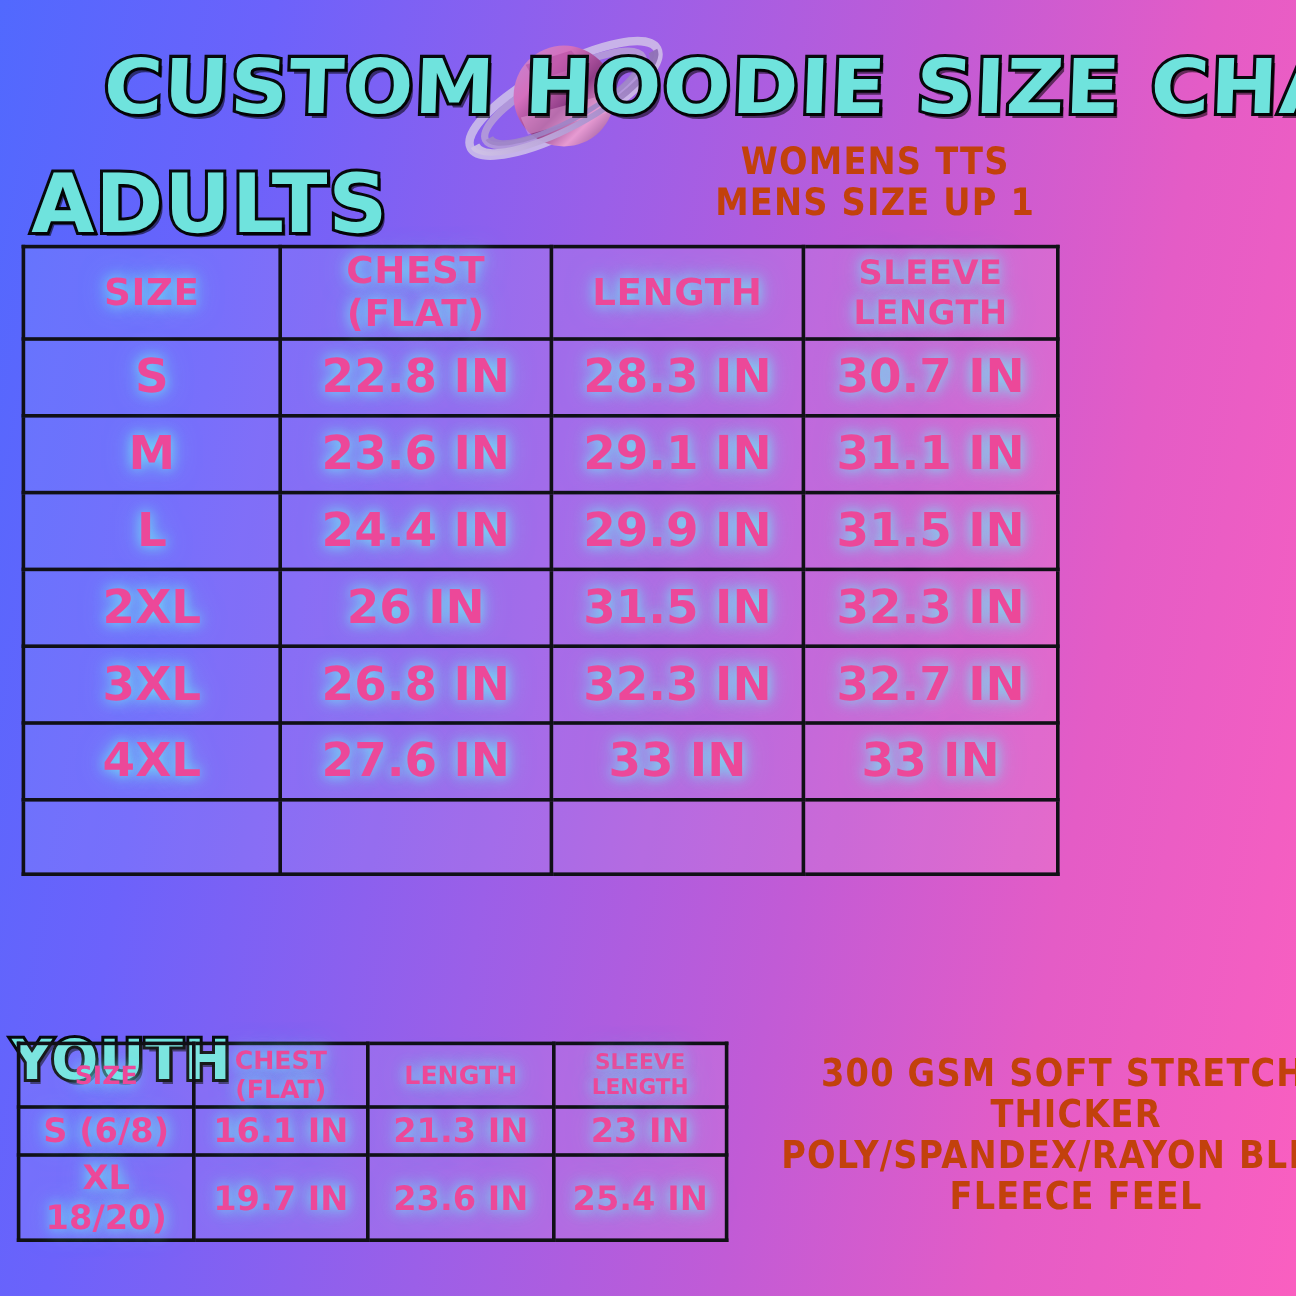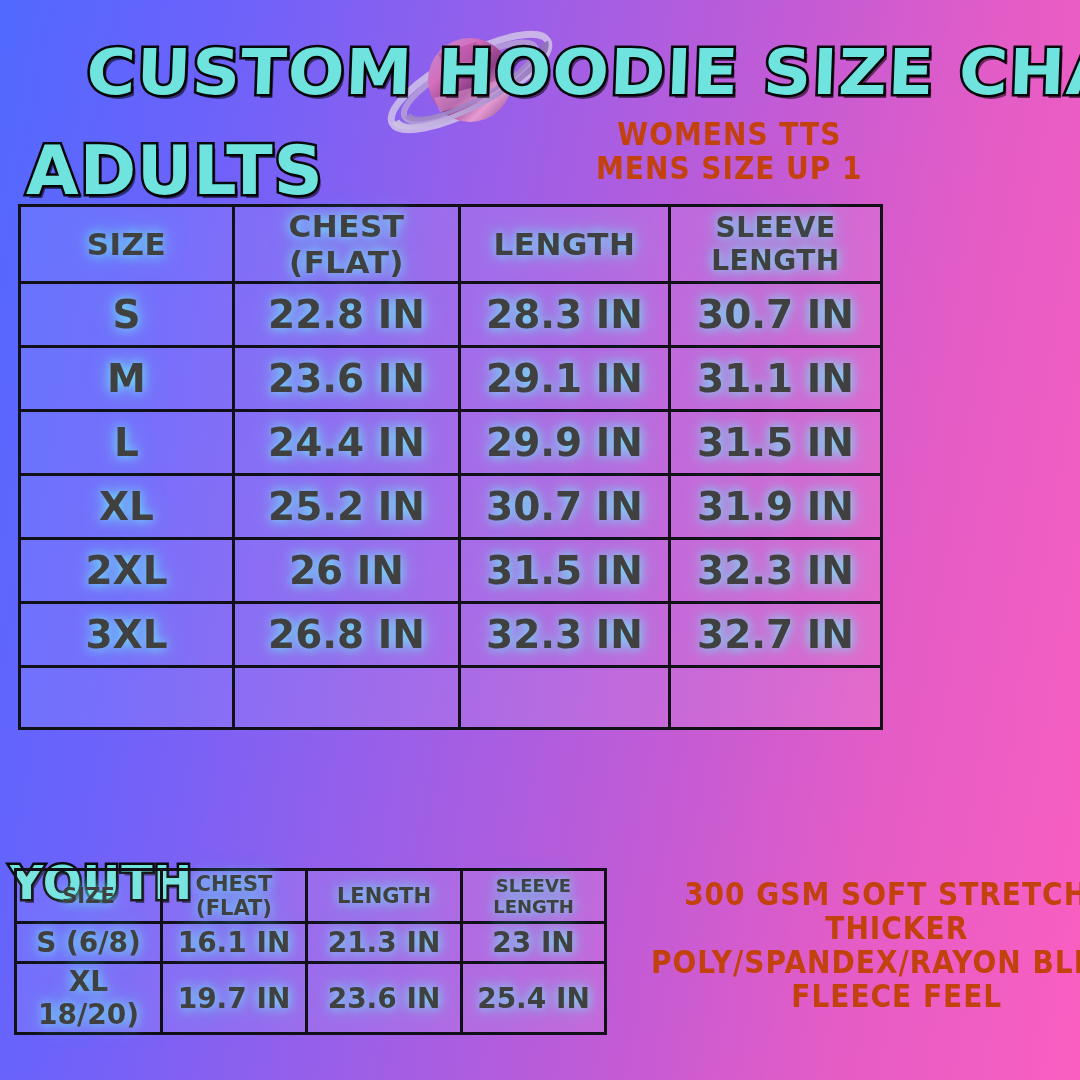--- a/index.html
+++ b/index.html
@@ -45,21 +45,21 @@
   #fabric-note{left:651px;top:878px;font-size:28px;}
   #fabric-note div{transform:scaleY(1.14);}
 
   
   table{border-collapse:collapse;position:absolute;table-layout:fixed;}
   td{
     border:3px solid #101016;
     background:rgba(255,255,255,.085);
     text-align:center;vertical-align:middle;
     font-family:"DejaVu Sans", sans-serif;font-weight:bold;
-    color:#404040;text-transform:uppercase;
+    color:#ec4899;text-transform:uppercase;
     text-shadow:0 0 11px rgba(110,235,245,.95),0 0 22px rgba(110,235,245,.55);
   }
 
   
   #adults-table{left:18px;top:204px;width:862px;}
   #adults-table td{height:59px;font-size:39px;}
   #adults-table tr:first-child td{font-size:31px;height:63px;letter-spacing:.5px;}
   #adults-table tr:first-child td.sleeve{font-size:28px;}
   #adults-table tr.blank td{height:57px;}
   #adults-table col.c1{width:214px;}
@@ -145,36 +145,36 @@
         <td>29.1 IN</td>
         <td>31.1 IN</td>
       </tr>
     <tr>
         <td>L</td>
         <td>24.4 IN</td>
         <td>29.9 IN</td>
         <td>31.5 IN</td>
       </tr>
     <tr>
-        <td>XL</td>
-        <td>25.2 IN</td>
-        <td>30.7 IN</td>
-        <td>31.9 IN</td>
-      </tr>
-    <tr>
         <td>2XL</td>
         <td>26 IN</td>
         <td>31.5 IN</td>
         <td>32.3 IN</td>
       </tr>
     <tr>
         <td>3XL</td>
         <td>26.8 IN</td>
         <td>32.3 IN</td>
         <td>32.7 IN</td>
+      </tr>
+    <tr>
+        <td>4XL</td>
+        <td>27.6 IN</td>
+        <td>33 IN</td>
+        <td>33 IN</td>
       </tr>
     <tr class="blank">
         <td></td>
         <td></td>
         <td></td>
         <td></td>
       </tr>
   </tbody>
 </table>
 

